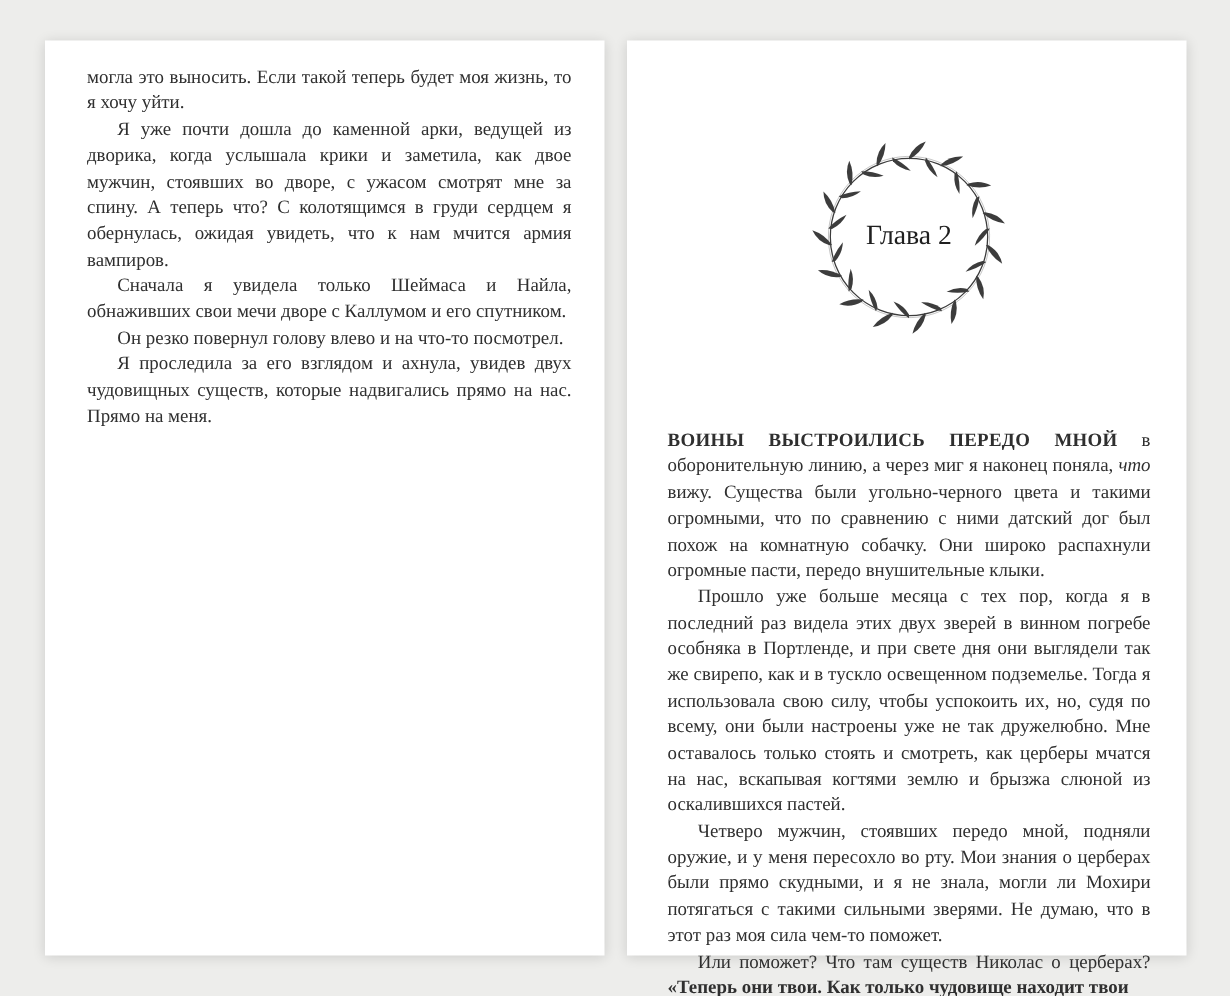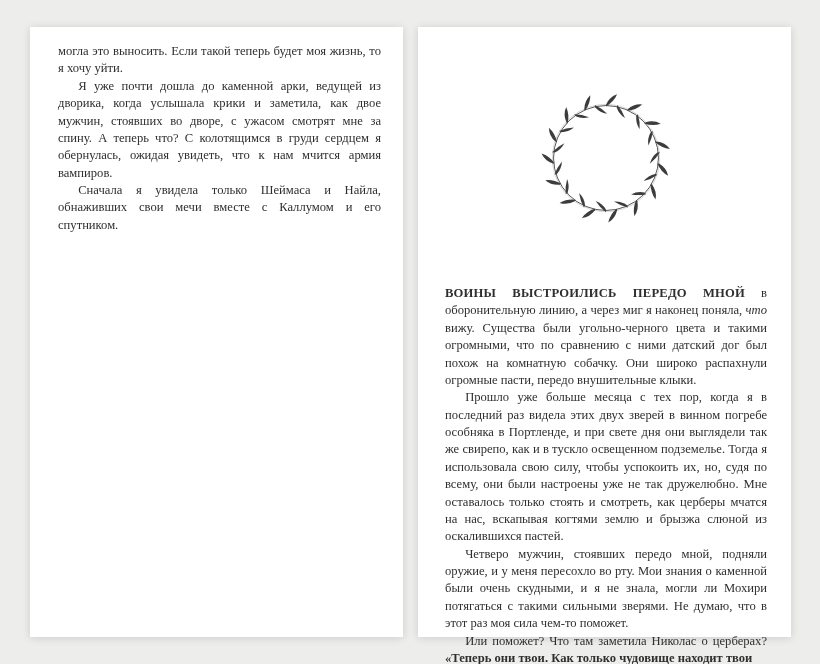--- a/index.html
+++ b/index.html
@@ -82,21 +82,23 @@
 </style>
 </head>
 <body>
 
 <div class="spread">
 
   <div class="page left">
     <div class="bodytext">
       <p class="noindent">могла это выносить. Если такой теперь будет моя жизнь, то я хочу уйти.</p>
       <p>Я уже почти дошла до каменной арки, ведущей из дворика, когда услышала крики и заметила, как двое мужчин, стоявших во дворе, с ужасом смотрят мне за спину. А теперь что? С колотящимся в груди сердцем я обернулась, ожидая увидеть, что к нам мчится армия вампиров.</p>
-      <p>Сначала я увидела только Шеймаса и Найла, обнаживших свои мечи вместе с Каллумом и его спутником.</p>
+      <p>Сначала я увидела только Шеймаса и Найла, обнаживших свои мечи дворе с Каллумом и его спутником.</p>
+      <p>Он резко повернул голову влево и на что-то посмотрел.</p>
+      <p>Я проследила за его взглядом и ахнула, увидев двух чудовищных существ, которые надвигались прямо на нас. Прямо на меня.</p>
     </div>
   </div>
 
   <div class="page right">
 
     <div class="chapter-head">
       <svg class="wreath" viewBox="0 0 200 200" aria-hidden="true">
         <defs>
           <path id="lf-out" d="M100 38 Q104 29 113 26 Q109 35 100 40 Z" fill="#3c3c3c"></path>
           <path id="lf-in" d="M100 40 Q104 47 112 50 Q107 42 100 37 Z" fill="#3c3c3c"></path>
@@ -127,24 +129,25 @@
         <use href="#lf-in" transform="rotate(156 100 100)"></use>
         <use href="#lf-in" transform="rotate(180 100 100)"></use>
         <use href="#lf-in" transform="rotate(204 100 100)"></use>
         <use href="#lf-in" transform="rotate(228 100 100)"></use>
         <use href="#lf-in" transform="rotate(252 100 100)"></use>
         <use href="#lf-in" transform="rotate(276 100 100)"></use>
         <use href="#lf-in" transform="rotate(300 100 100)"></use>
         <use href="#lf-in" transform="rotate(324 100 100)"></use>
         <use href="#lf-in" transform="rotate(348 100 100)"></use>
       </svg>
+      <div class="chapter-title">Глава 2</div>
     </div>
 
     <div class="bodytext">
       <p class="noindent"><span class="lead-in">ВОИНЫ ВЫСТРОИЛИСЬ ПЕРЕДО МНОЙ</span><span> в оборонительную линию, а через миг я наконец поняла, </span><i>что</i><span> вижу. Существа были угольно-черного цвета и такими огромными, что по сравнению с ними датский дог был похож на комнатную собачку. Они широко распахнули огромные пасти, передо внушительные клыки.</span></p>
       <p>Прошло уже больше месяца с тех пор, когда я в последний раз видела этих двух зверей в винном погребе особняка в Портленде, и при свете дня они выглядели так же свирепо, как и в тускло освещенном подземелье. Тогда я использовала свою силу, чтобы успокоить их, но, судя по всему, они были настроены уже не так дружелюбно. Мне оставалось только стоять и смотреть, как церберы мчатся на нас, вскапывая когтями землю и брызжа слюной из оскалившихся пастей.</p>
-      <p>Четверо мужчин, стоявших передо мной, подняли оружие, и у меня пересохло во рту. Мои знания о каменной были очень скудными, и я не знала, могли ли Мохири потягаться с такими сильными зверями. Не думаю, что в этот раз моя сила чем-то поможет.</p>
-      <p><span>Или поможет? Что там заметила Николас о церберах? </span><b>«Теперь они твои. Как только чудовище находит твои</b></p>
+      <p>Четверо мужчин, стоявших передо мной, подняли оружие, и у меня пересохло во рту. Мои знания о церберах были прямо скудными, и я не знала, могли ли Мохири потягаться с такими сильными зверями. Не думаю, что в этот раз моя сила чем-то поможет.</p>
+      <p><span>Или поможет? Что там существ Николас о церберах? </span><b>«Теперь они твои. Как только чудовище находит твои</b></p>
     </div>
 
   </div>
 
 </div>
 
 </body></html>

